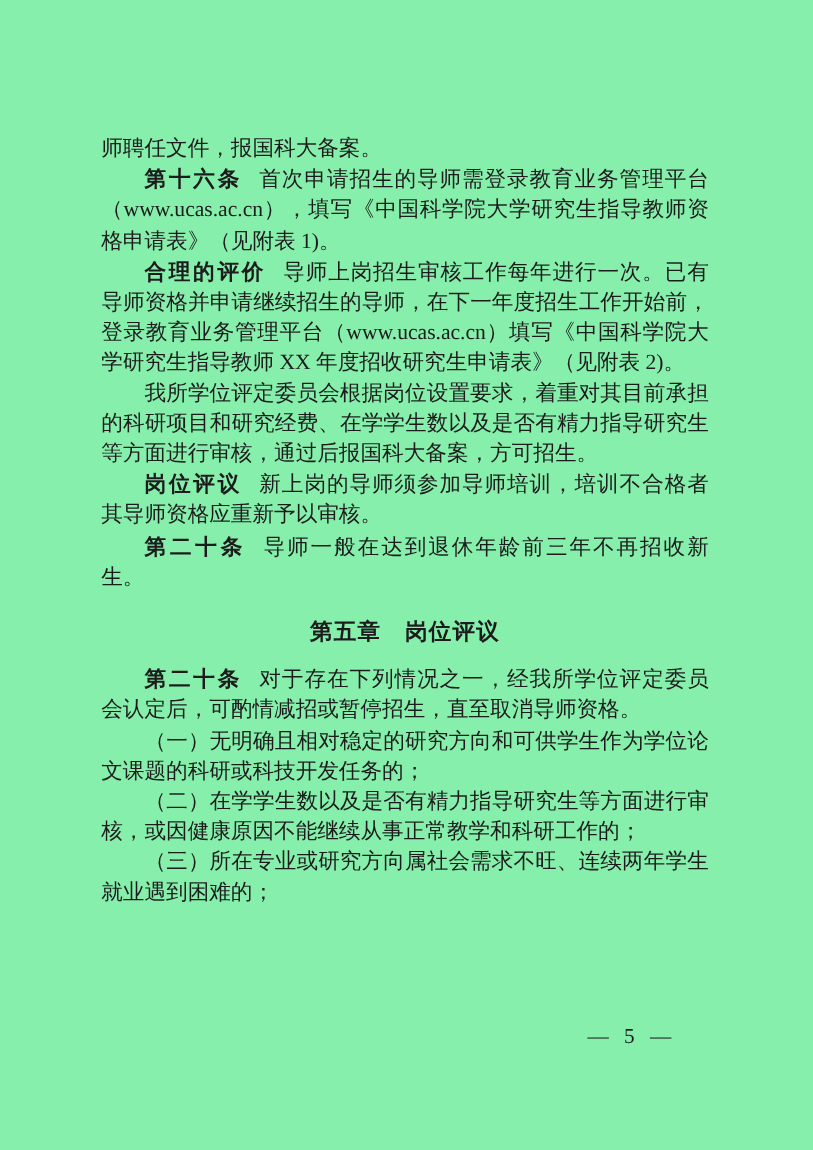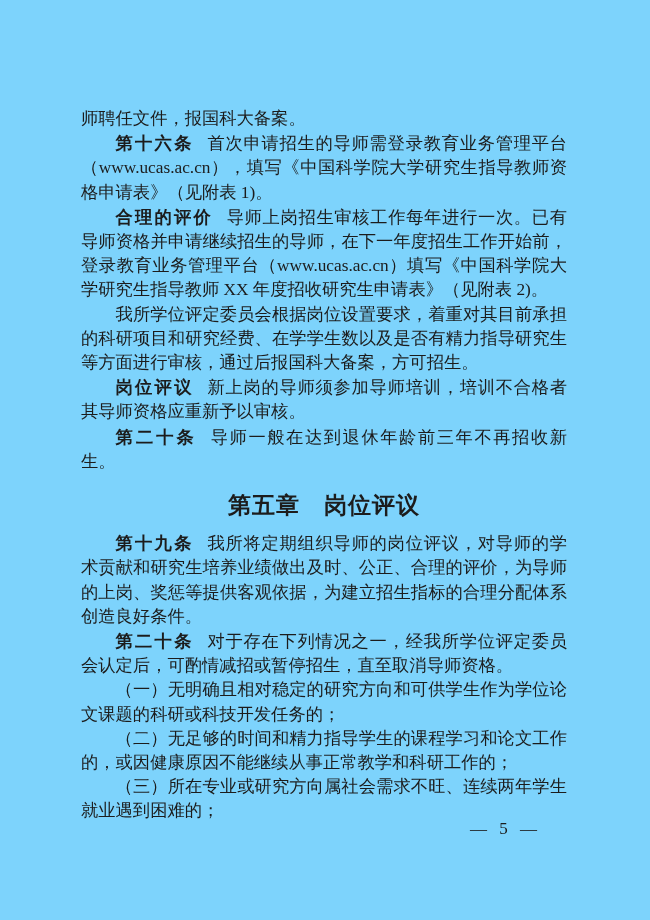--- a/index.html
+++ b/index.html
@@ -13,21 +13,21 @@
     font-family: "Liberation Serif", "DejaVu Serif", serif;
     color: #1c1c1c;
     position: relative;
     overflow: hidden;
   }
   .page {
     position: absolute;
     left: 0; top: 0;
     width: 650px;
     height: 920px;
-    background: #7dd3fc;
+    background: #86efac;
   }
   .content {
     position: absolute;
     left: 81px;
     top: 107px;
     width: 486px;
     font-size: 17.3px;
     line-height: 24.2px;
     text-align: justify;
     text-justify: inter-ideograph;
@@ -40,21 +40,21 @@
   }
   .article-label {
     font-family: "Liberation Sans", "DejaVu Sans", sans-serif;
     font-weight: bold;
     letter-spacing: 1.5px;
     margin-right: 0.8em;
   }
   .heading {
     font-family: "Liberation Sans", "DejaVu Sans", sans-serif;
     font-weight: bold;
-    font-size: 23px;
+    font-size: 18px;
     line-height: 24.2px;
     text-align: center;
     text-indent: 0;
     margin: 19px 0 14px 0;
     letter-spacing: 1px;
   }
   .footer {
     position: absolute;
     top: 817px;
     right: 113px;
@@ -69,22 +69,21 @@
 
 <div class="page">
   <div class="content">
       <div class="para"><span>师聘任文件，报国科大备案。</span></div>
       <div class="para indent"><span class="article-label">第十六条</span><span>首次申请招生的导师需登录教育业务管理平台（www.ucas.ac.cn），填写《中国科学院大学研究生指导教师资格申请表》（见附表 1)。</span></div>
       <div class="para indent"><span class="article-label">合理的评价</span><span>导师上岗招生审核工作每年进行一次。已有导师资格并申请继续招生的导师，在下一年度招生工作开始前，登录教育业务管理平台（www.ucas.ac.cn）填写《中国科学院大学研究生指导教师 XX 年度招收研究生申请表》（见附表 2)。</span></div>
       <div class="para indent"><span>我所学位评定委员会根据岗位设置要求，着重对其目前承担的科研项目和研究经费、在学学生数以及是否有精力指导研究生等方面进行审核，通过后报国科大备案，方可招生。</span></div>
       <div class="para indent"><span class="article-label">岗位评议</span><span>新上岗的导师须参加导师培训，培训不合格者其导师资格应重新予以审核。</span></div>
       <div class="para indent"><span class="article-label">第二十条</span><span>导师一般在达到退休年龄前三年不再招收新生。</span></div>
       <div class="heading"><span>第五章　岗位评议</span></div>
-      <div class="para indent"><span class="article-label">第十九条</span><span>我所将定期组织导师的岗位评议，对导师的学术贡献和研究生培养业绩做出及时、公正、合理的评价，为导师的上岗、奖惩等提供客观依据，为建立招生指标的合理分配体系创造良好条件。</span></div>
       <div class="para indent"><span class="article-label">第二十条</span><span>对于存在下列情况之一，经我所学位评定委员会认定后，可酌情减招或暂停招生，直至取消导师资格。</span></div>
       <div class="para indent"><span>（一）无明确且相对稳定的研究方向和可供学生作为学位论文课题的科研或科技开发任务的；</span></div>
-      <div class="para indent"><span>（二）无足够的时间和精力指导学生的课程学习和论文工作的，或因健康原因不能继续从事正常教学和科研工作的；</span></div>
+      <div class="para indent"><span>（二）在学学生数以及是否有精力指导研究生等方面进行审核，或因健康原因不能继续从事正常教学和科研工作的；</span></div>
       <div class="para indent"><span>（三）所在专业或研究方向属社会需求不旺、连续两年学生就业遇到困难的；</span></div>
     </div>
   <div class="footer">
     <span>— 5 —</span>
   </div>
 </div>
 
 </body></html>

